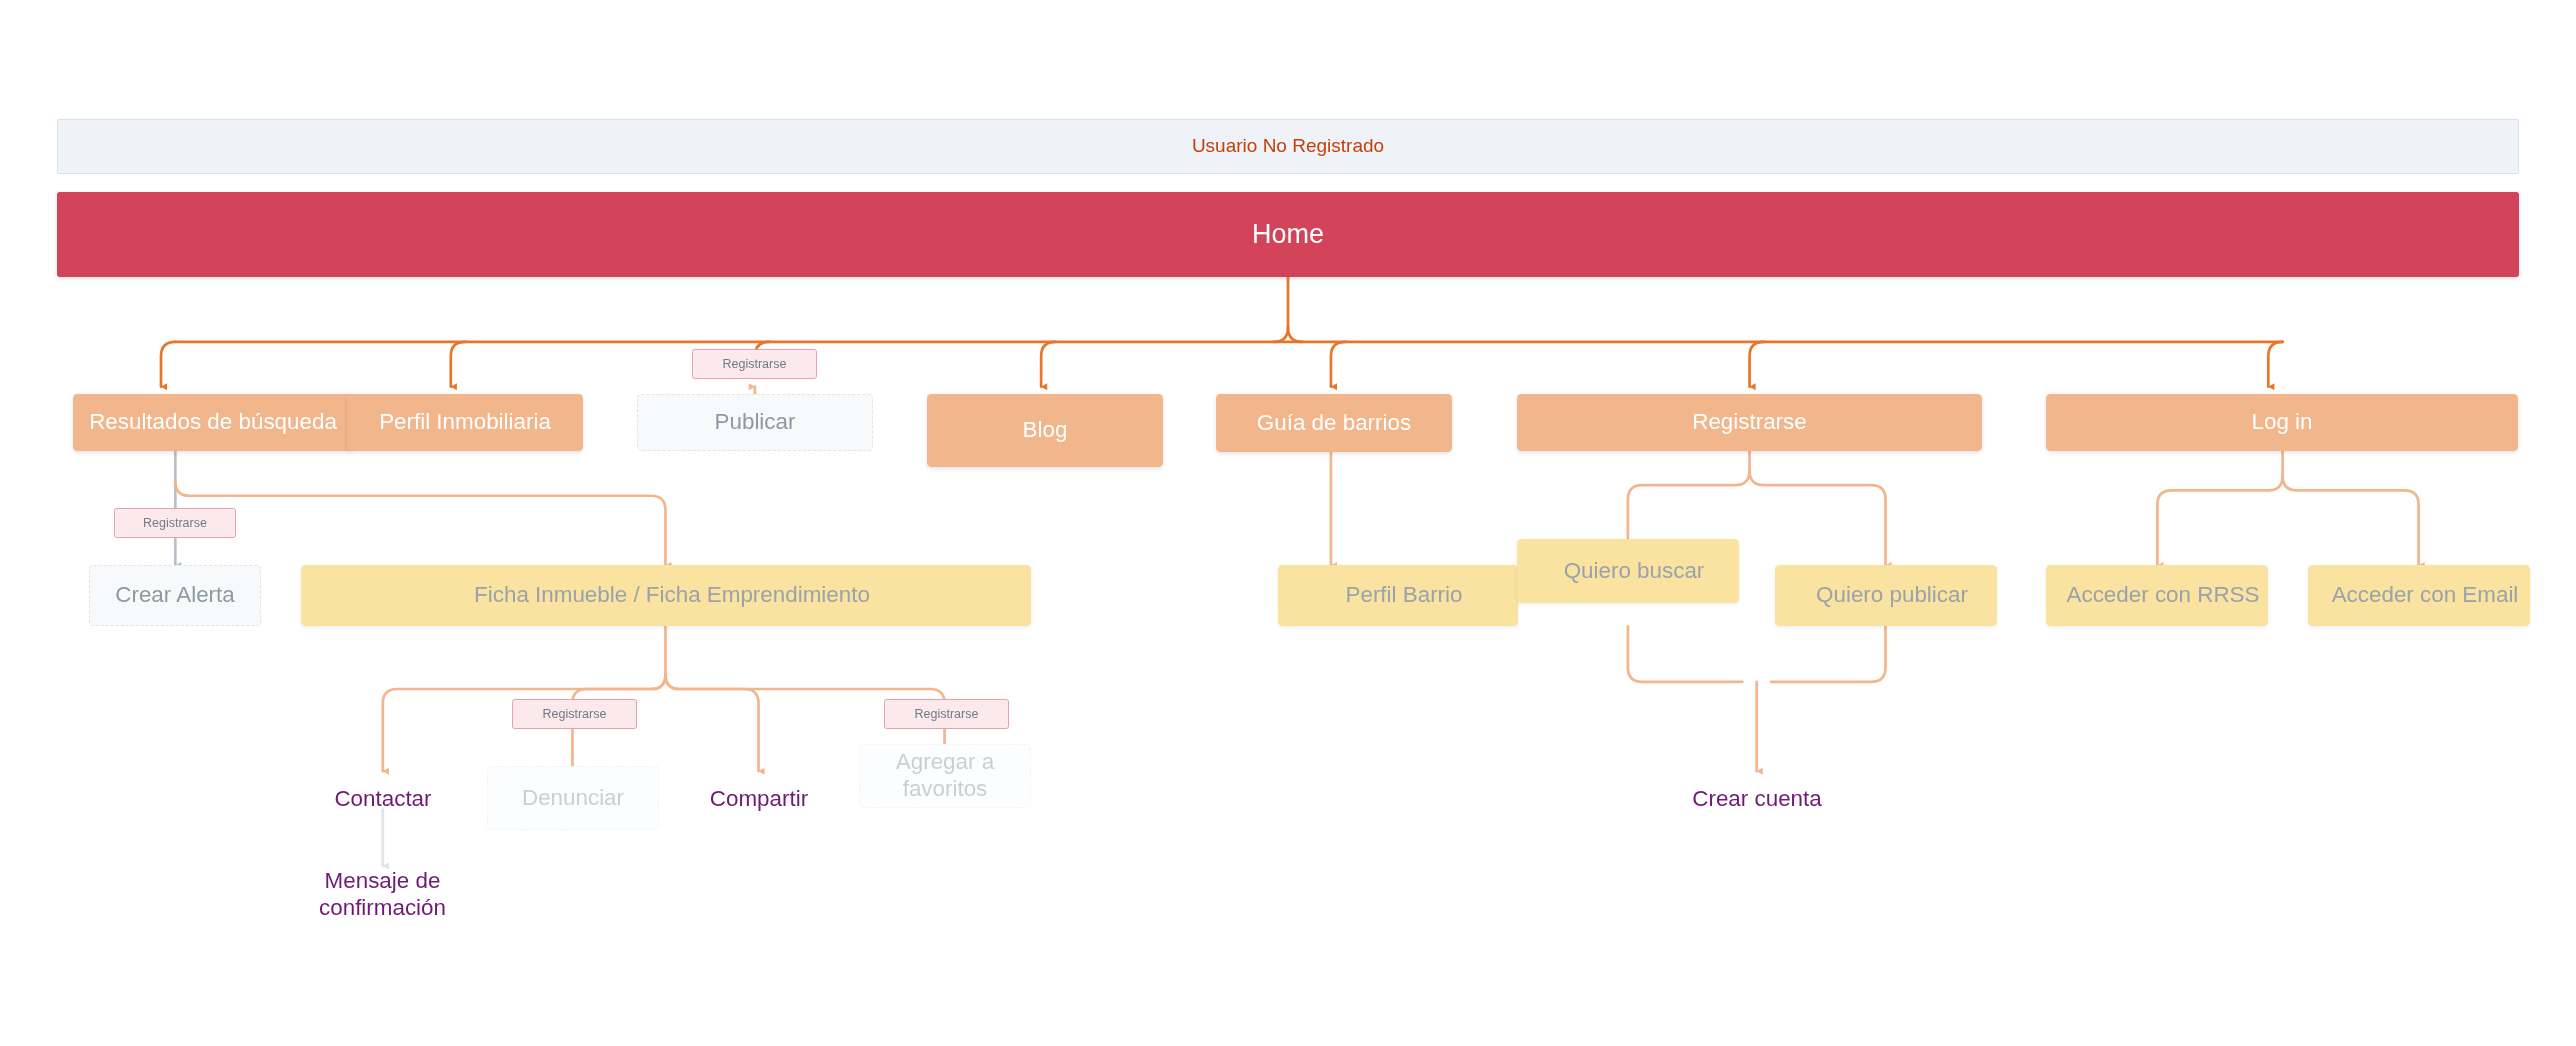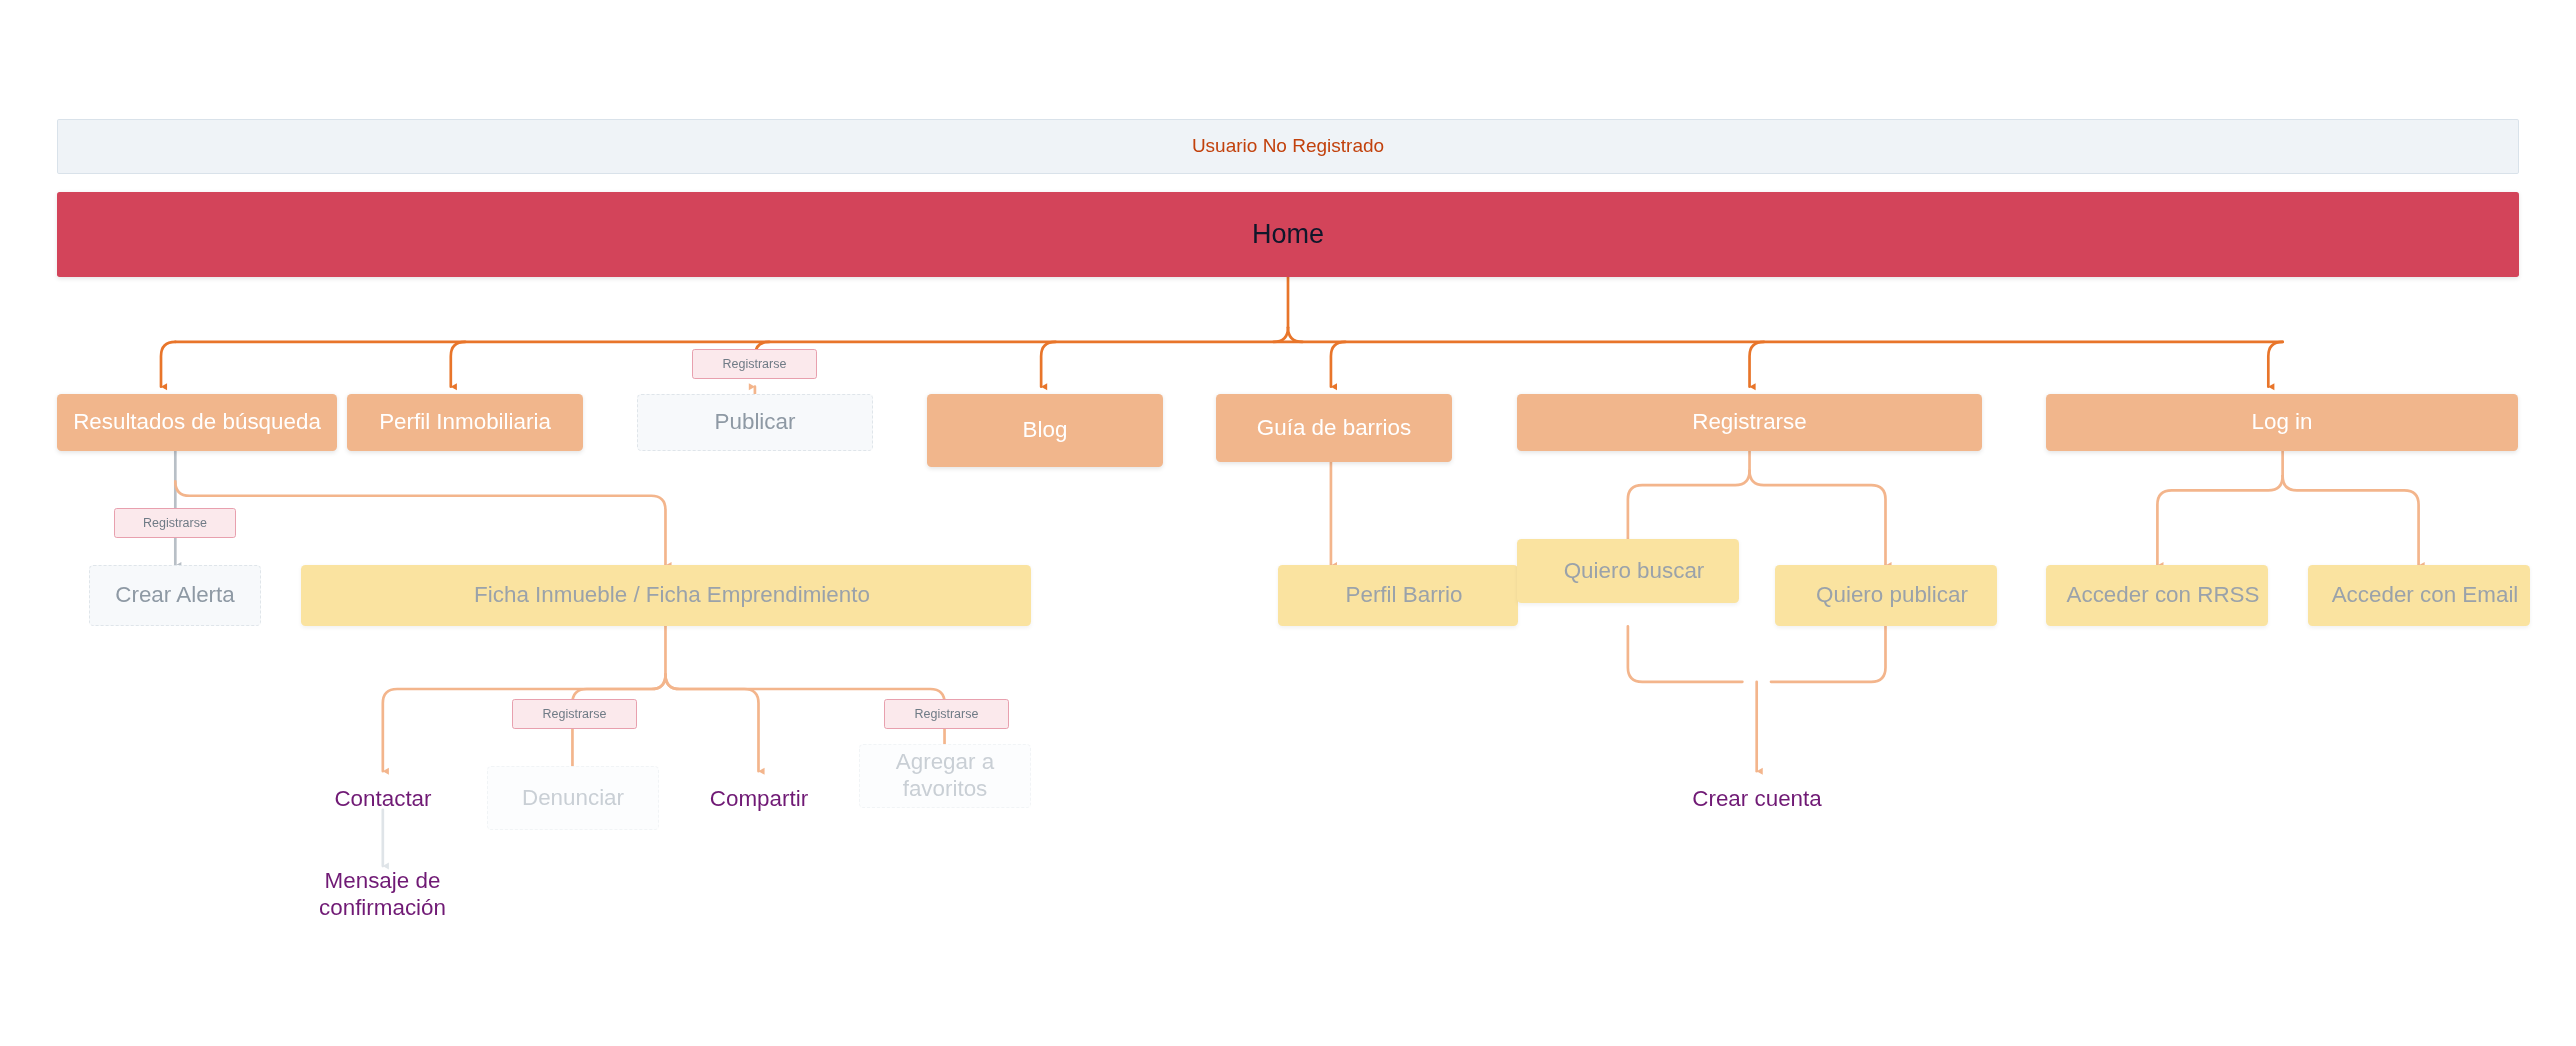--- a/index.html
+++ b/index.html
@@ -42,21 +42,21 @@
     background: #eff3f7;
     border: 0.9px solid #d9e2ea;
     color: #c2410c;
     font-size: 19px;
     border-radius: 1.8px;
   }
 
   
   .n-root {
     background: #d3445a;
-    color: #0f172a;
+    color: #ffffff;
     font-size: 27px;
     border-radius: 2.7px;
     box-shadow: 0 1.8px 4.5px rgba(0,0,0,0.10);
   }
 
   
   .n-orange {
     background: #f1b68c;
     color: #ffffff;
     font-size: 22.4px;
@@ -181,37 +181,37 @@
   </svg>
 
   <div class="node n-header" style="left:57px; top:119px; width:2462px; height:55px;">
     <span>Usuario No Registrado</span>
   </div>
 
   <div class="node n-root" style="left:57px; top:192px; width:2462px; height:85px;">
     <span>Home</span>
   </div>
 
-  <div class="node n-orange" style="left:57px; top:394px; width:280px; height:57px;">
+  <div class="node n-orange" style="left:73px; top:394px; width:280px; height:57px;">
     <span>Resultados de búsqueda</span>
   </div>
 
   <div class="node n-orange" style="left:347px; top:394px; width:236px; height:57px;">
     <span>Perfil Inmobiliaria</span>
   </div>
 
   <div class="node n-ghost" style="left:637px; top:394px; width:236px; height:57px;">
     <span>Publicar</span>
   </div>
 
   <div class="node n-orange" style="left:927px; top:394px; width:236px; height:73px;">
     <span>Blog</span>
   </div>
 
-  <div class="node n-orange" style="left:1216px; top:394px; width:236px; height:68px;">
+  <div class="node n-orange" style="left:1216px; top:394px; width:236px; height:58px;">
     <span>Guía de barrios</span>
   </div>
 
   <div class="node n-orange" style="left:1517px; top:394px; width:465px; height:57px;">
     <span>Registrarse</span>
   </div>
 
   <div class="node n-orange" style="left:2046px; top:394px; width:472px; height:57px;">
     <span>Log in</span>
   </div>

